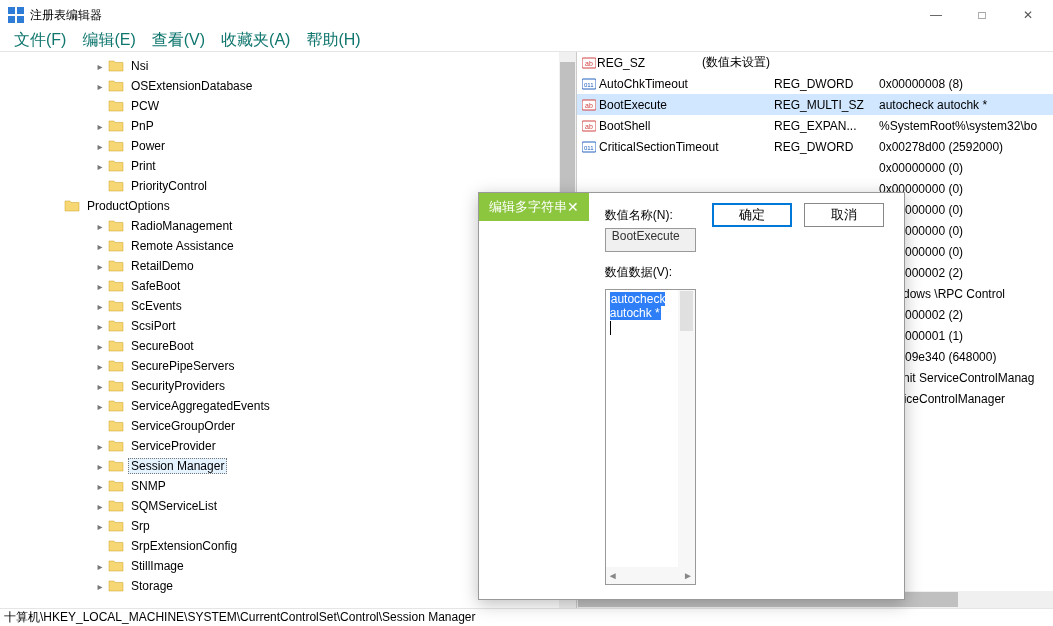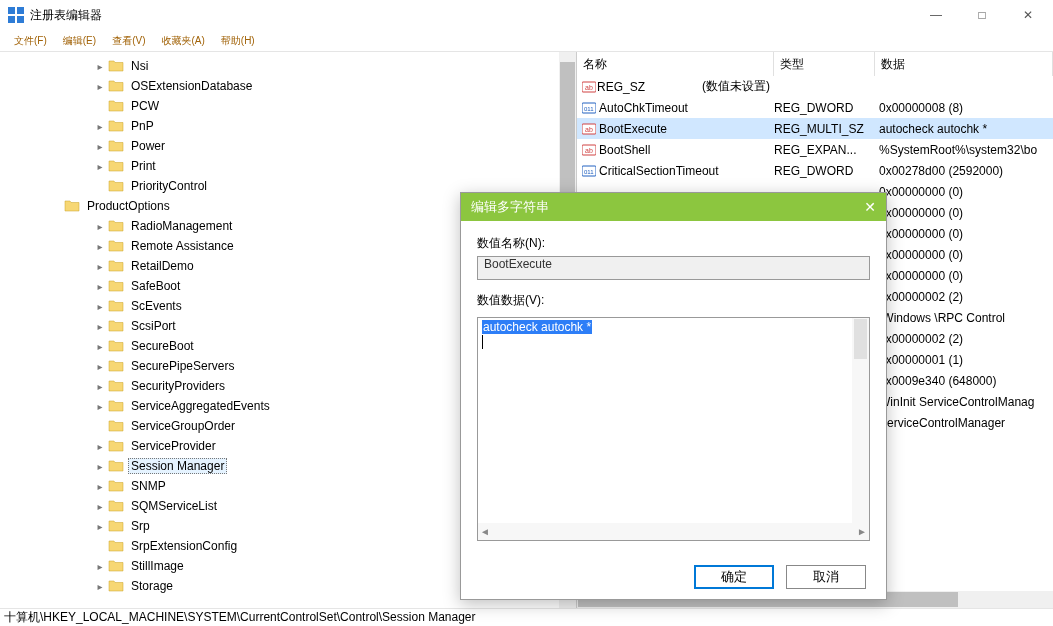--- a/index.html
+++ b/index.html
@@ -3,21 +3,21 @@
 <meta charset="utf-8">
 <style>
   * { margin:0; padding:0; box-sizing:border-box; font-family:"Microsoft YaHei","Segoe UI",sans-serif; }
   body { width:1053px; height:626px; background:#fff; overflow:hidden; font-size:12px; position:relative; }
   .titlebar { height:30px; display:flex; align-items:center; padding:0 2px; }
   .appicon { width:16px; height:16px; margin:0 6px; display:inline-flex; }
   .title { font-size:12px; color:#000; }
   .winbtns { margin-left:auto; display:flex; }
   .winbtn { width:46px; height:30px; display:flex; align-items:center; justify-content:center; color:#555; }
   .menubar { height:22px; display:flex; align-items:center; padding:0 6px; border-bottom:1px solid #e5e5e5; }
-  .menuitem { padding:2px 8px; font-size:10px; color:#a16207; }
+  .menuitem { padding:2px 8px; font-size:16px; color:#0f766e; }
   .main { display:flex; height:556px; }
   .treepane { width:577px; border-right:1px solid #ccc; position:relative; overflow:hidden; }
   .treeinner { padding-top:4px; }
   .node { display:flex; align-items:center; height:20px; white-space:nowrap; }
   .chev { width:16px; display:flex; justify-content:center; color:#777; font-size:10px; }
   .folder { width:16px; height:16px; margin-right:4px; display:inline-flex; }
   .nodelabel { padding:1px 3px; }
   .nodelabel.sel { background:#e5f3ff; border:1px dotted #777; padding:0 2px; }
   .vsb { position:absolute; right:0; top:0; width:17px; height:100%; background:#f0f0f0; }
   .vsb .thumb { position:absolute; left:1px; width:15px; background:#c0c0c0; }
@@ -29,21 +29,21 @@
   .col-d { flex:1; }
   .row { display:flex; height:21px; align-items:center; font-size:12px; }
   .row.sel { background:#d0e7ff; }
   .row .ic { width:20px; display:flex; justify-content:center; padding-left:4px; }
   .row .n { width:177px; padding-left:2px; overflow:hidden; text-overflow:ellipsis; white-space:nowrap; }
   .row .t { width:101px; overflow:hidden; text-overflow:ellipsis; white-space:nowrap; }
   .row .d { flex:1; padding-left:4px; overflow:hidden; text-overflow:ellipsis; white-space:nowrap; }
   .hsb { position:absolute; bottom:0; left:0; height:17px; width:100%; background:#f0f0f0; }
   .hsb .thumb { position:absolute; top:1px; height:15px; background:#c0c0c0; }
   .status { height:18px; border-top:1px solid #e5e5e5; padding-left:4px; font-size:12px; display:flex; align-items:center; }
-  .dialog { position:absolute; left:460px; top:192px; width:427px; height:408px; background:#fff; box-shadow:0 4px 16px rgba(0,0,0,0.25); border:1px solid #999; display:flex; flex-direction:column; }
+  .dialog { position:absolute; left:478px; top:192px; width:427px; height:408px; background:#fff; box-shadow:0 4px 16px rgba(0,0,0,0.25); border:1px solid #999; display:flex; flex-direction:row; }
   .dlghdr { height:28px; background:#8cc63f; color:#fff; display:flex; align-items:center; padding:0 10px; font-size:13px; }
   .dlgclose { margin-left:auto; font-size:14px; }
   .dlgbody { padding:14px 16px; display:flex; flex-direction:column; flex:1; }
   .dlglabel { font-size:12px; margin-bottom:4px; }
   .dlginput { height:24px; border:1px solid #999; background:#f0f0f0; padding:0 6px; font-size:12px; color:#333; }
   .dlgarea { flex:1; border:1px solid #999; margin-top:4px; position:relative; padding:2px 4px; font-size:12px; }
   .selline { background:#2d7ef7; color:#fff; display:inline; padding:0 1px; }
   .caret { display:block; width:1px; height:14px; background:#000; margin-top:1px; }
   .dlgarea .scroll { position:absolute; right:0; top:0; width:17px; height:calc(100% - 17px); background:#f7f7f7; }
   .dlgarea .scroll .th { position:absolute; left:2px; top:1px; width:13px; height:40px; background:#e0e0e0; }
@@ -328,25 +328,20 @@
           </span>
           <span class="nodelabel">Storage</span>
         </div>
       </div>
     <div class="vsb">
         <div class="thumb" style="top:10px;height:240px;"></div>
       </div>
   </div>
 
   <div class="valpane">
-    <div class="valh">
-      <div class="col-n">名称</div>
-      <div class="col-t">类型</div>
-      <div class="col-d">数据</div>
-    </div>
     <div id="rows">
         <div class="row">
           <span class="ic">
             <svg width="14" height="14">
               <rect x="0" y="2" width="14" height="10" rx="1" fill="#fff" stroke="#d04040"></rect>
               <text x="3" y="10" font-size="7" fill="#d04040" font-family="sans-serif">ab</text>
             </svg>
           </span>
           <span class="t">REG_SZ</span>
           <span class="d">(数值未设置)</span>

